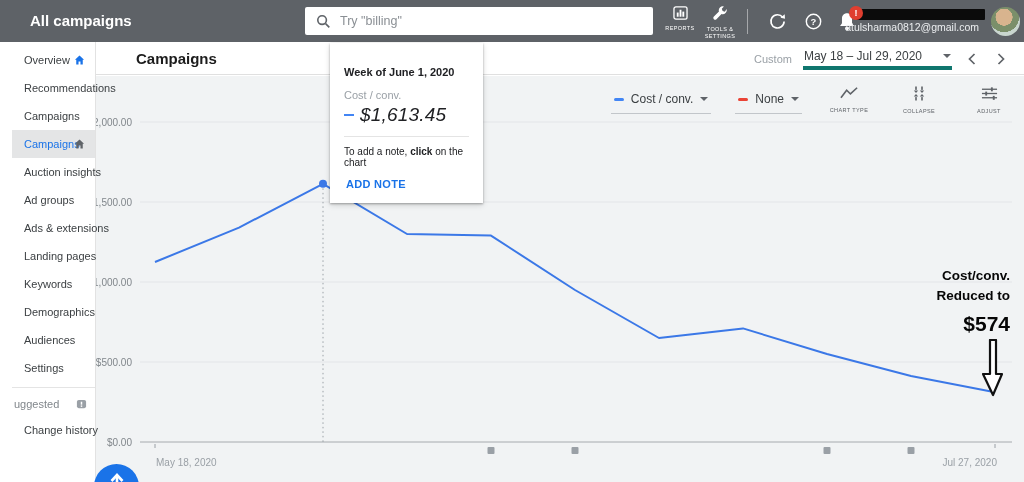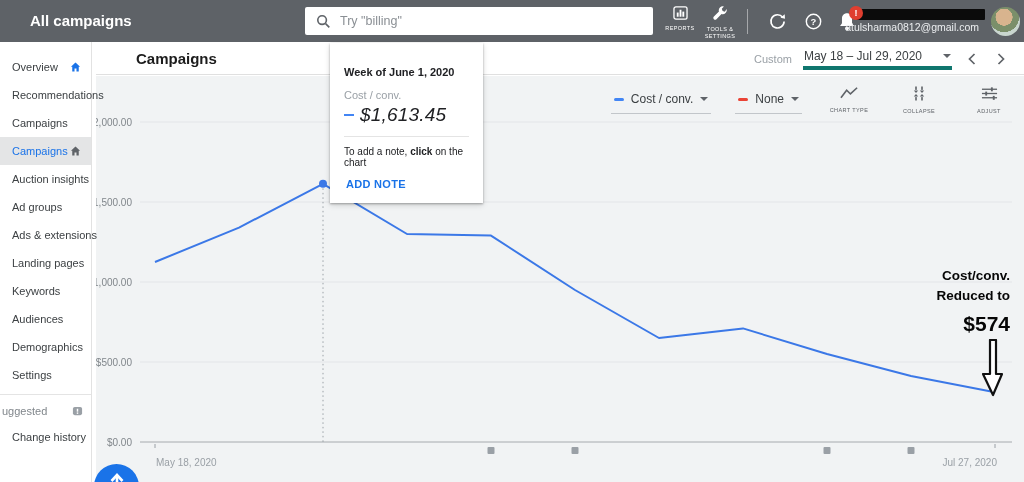--- a/index.html
+++ b/index.html
@@ -18,21 +18,21 @@
   .tb-lbl { display:block; font-size:5.5px; letter-spacing:.4px; line-height:1.3; margin-top:1px; }
   .tb-divider { position:absolute; left:747px; top:9px; width:1px; height:25px; background:rgba(255,255,255,.45); }
   .tb-ic { position:absolute; top:13px; cursor:pointer; }
   .badge { position:absolute; left:849px; top:6px; width:14px; height:14px; border-radius:50%; background:#e03e2f; color:#fff; font-size:9px; font-weight:bold; text-align:center; line-height:14px; z-index:2; }
   .redacted { position:absolute; left:856px; top:9px; width:129px; height:11px; background:#0b0b0b; border-radius:1px; }
   .email { position:absolute; right:45px; top:21px; font-size:10.5px; color:#eceef0; }
   .avatar { position:absolute; left:991px; top:7px; width:29px; height:29px; border-radius:50%;
             background:radial-gradient(circle at 45% 35%, #d8b48e 0 34%, #7b8f6a 35% 60%, #c9d6cf 61% 100%); cursor:pointer; }
 
   
-  .sidebar { position:absolute; left:0; top:42px; width:92px; bottom:0; background:#fff; border-right:1px solid #e2e2e2; padding-top:11px; z-index:10; }
+  .sidebar { position:absolute; left:12px; top:42px; width:84px; bottom:0; background:#fff; border-right:1px solid #e2e2e2; padding-top:4px; z-index:10; }
   .side-item { position:relative; height:28px; line-height:28px; padding-left:12px; font-size:11px; color:#3c4043; cursor:pointer; white-space:nowrap; }
   .side-item.active { background:#e4e5e6; color:#1a73e8; }
   .side-item .home-ic { position:absolute; right:9px; top:7px; }
   .side-divider { height:1px; background:#e4e4e4; margin:5px 0 4px 0; }
   .side-section { position:relative; height:24px; line-height:24px; padding-left:2px; font-size:11px; color:#80868b; cursor:pointer; }
   .side-section svg { position:absolute; right:8px; top:7px; }
 
   
   .main { position:absolute; left:96px; top:42px; right:0; bottom:0; }
   .main-header { position:absolute; left:0; top:0; right:0; height:33px; background:#fff; border-bottom:1px solid #e0e0e0; }
@@ -148,22 +148,22 @@
         <div class="side-item"><span>Recommendations</span></div>
         <div class="side-item"><span>Campaigns</span></div>
         <div class="side-item active"><span>Campaigns</span><svg width="13" height="13" viewBox="0 0 16 14" class="home-ic">
             <path d="M8 2.2 L13.6 7.4 H12 V13 H9.2 V9.5 H6.8 V13 H4 V7.4 H2.4 Z" fill="#5f6368"></path>
           </svg></div>
         <div class="side-item"><span>Auction insights</span></div>
         <div class="side-item"><span>Ad groups</span></div>
         <div class="side-item"><span>Ads &amp; extensions</span></div>
         <div class="side-item"><span>Landing pages</span></div>
         <div class="side-item"><span>Keywords</span></div>
+        <div class="side-item"><span>Demographics</span></div>
         <div class="side-item"><span>Audiences</span></div>
-        <div class="side-item"><span>Demographics</span></div>
         <div class="side-item"><span>Settings</span></div>
       </div>
     <div class="side-divider"></div>
     <div class="side-section">
       <span>uggested</span>
       <svg width="11" height="11" viewBox="0 0 12 12">
         <rect x="1" y="1" width="10" height="9" rx="2" fill="#9aa0a6"></rect>
         <rect x="5.2" y="3" width="1.6" height="3.2" fill="#fff"></rect>
         <rect x="5.2" y="7" width="1.6" height="1.6" fill="#fff"></rect>
       </svg>

